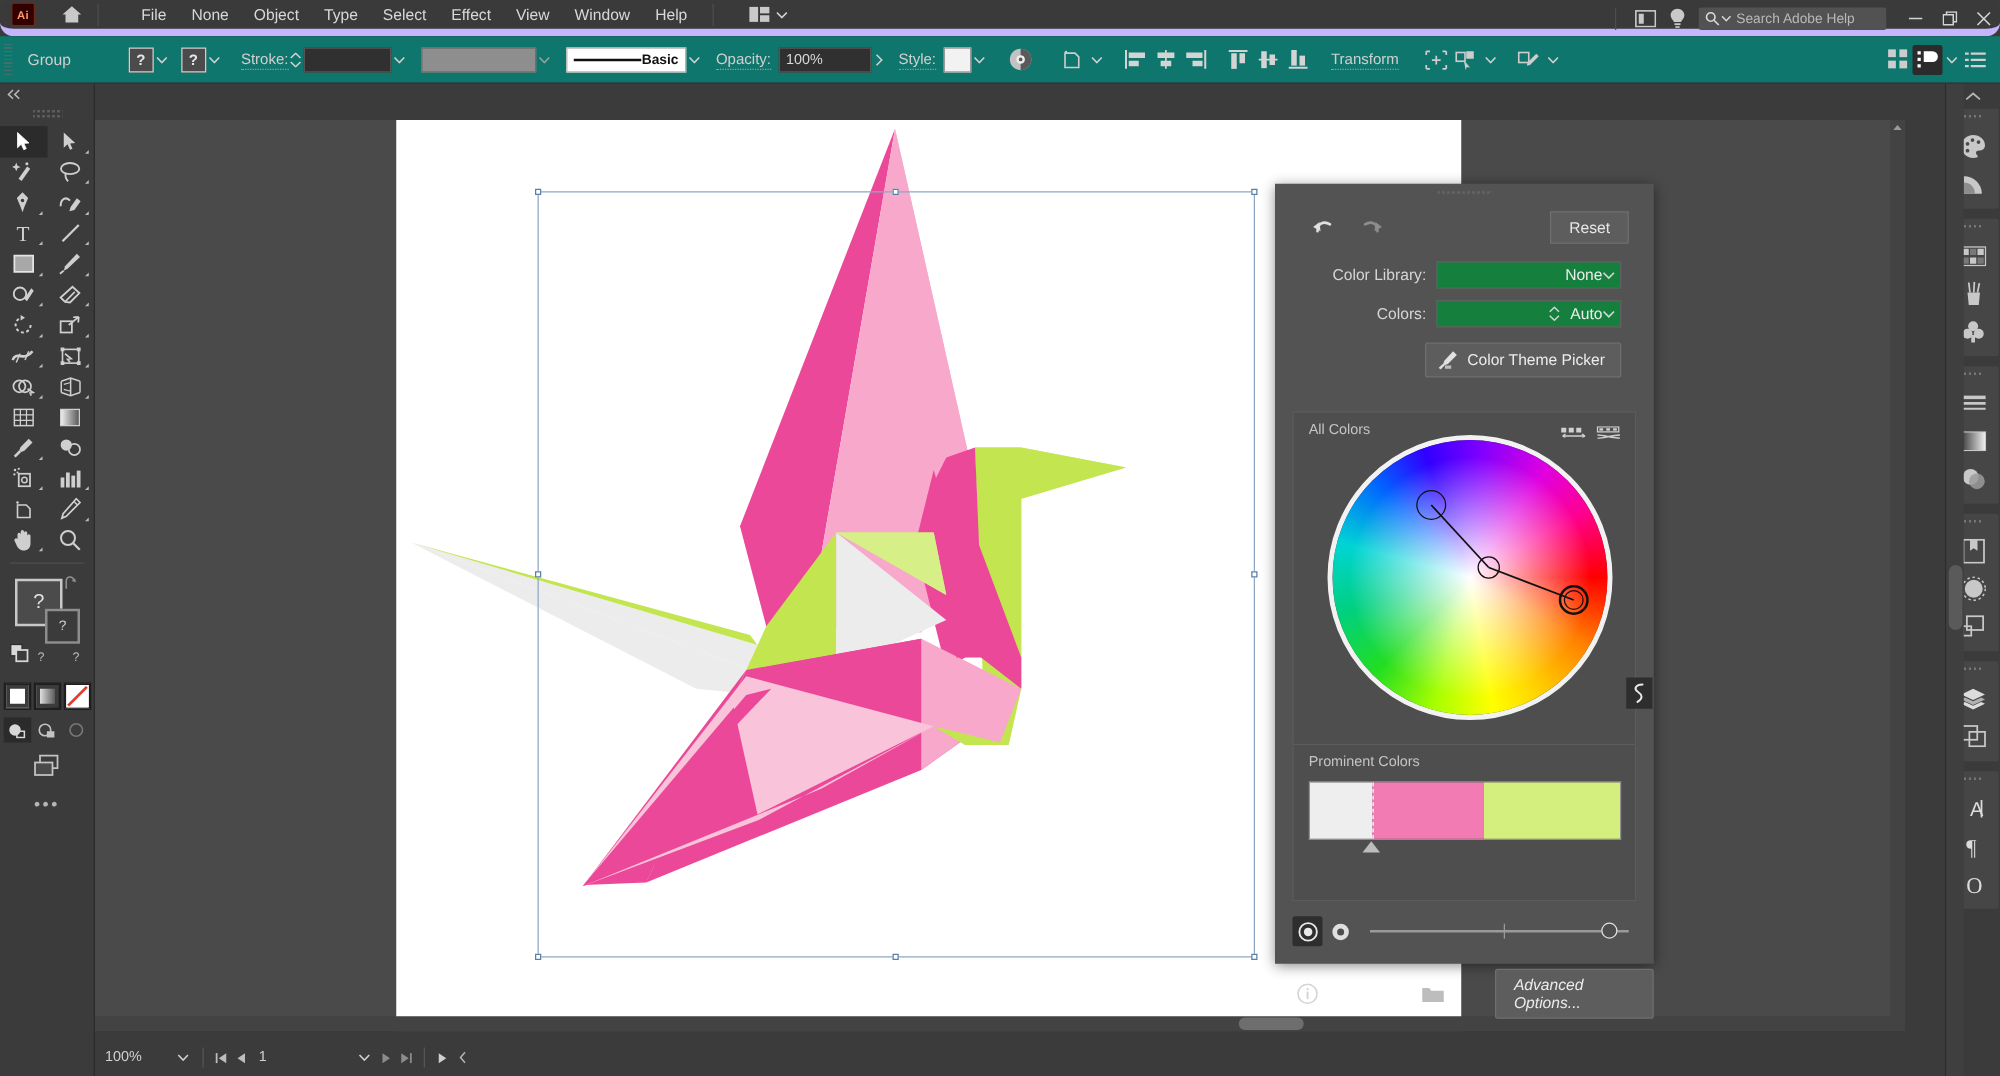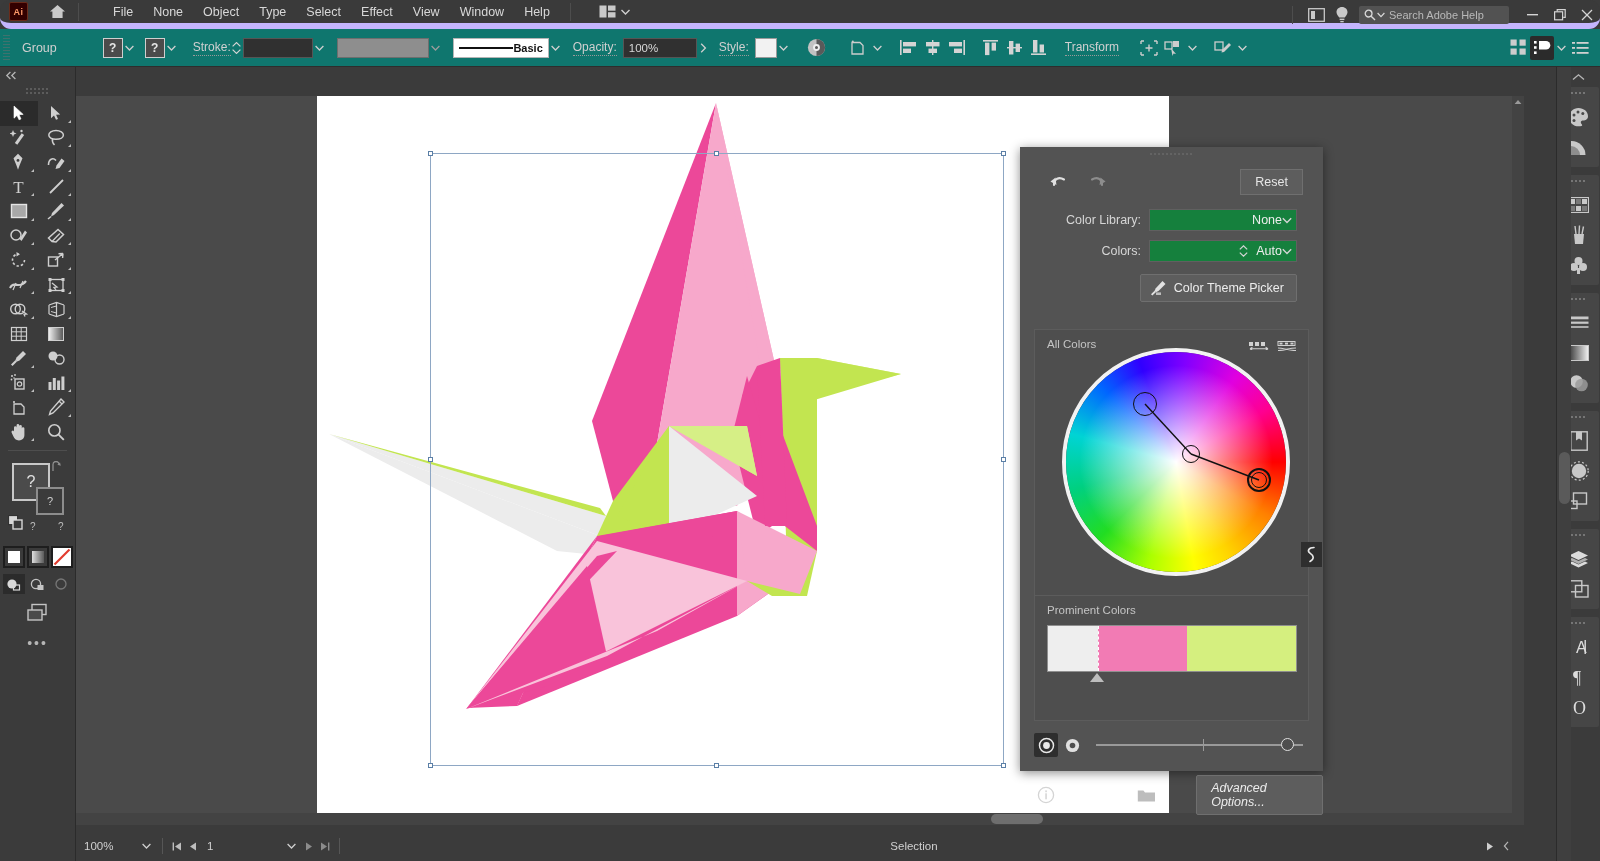--- a/index.html
+++ b/index.html
@@ -949,21 +949,20 @@
             <path d="M1 0.5 L1 8.5 L7 4.5 Z" fill="#8c8c8c"></path>
           </svg>
       </div>
       <div class="nav-btn dim">
         <svg width="10" height="9" viewBox="0 0 10 9">
             <path d="M1 0.5 L1 8.5 L7 4.5 Z" fill="#8c8c8c"></path>
             <rect x="8" y="0.5" width="1.4" height="8" fill="#8c8c8c"></rect>
           </svg>
       </div>
       <div class="sb-sep"></div>
-      <div class="sb-status">Selection</div>
       <div class="nav-btn">
         <svg width="8" height="9" viewBox="0 0 8 9">
             <path d="M1 0.5 L1 8.5 L7 4.5 Z" fill="#cfcfcf"></path>
           </svg>
       </div>
       <div class="nav-btn" style="margin-right:10px">
         <svg width="7" height="10" viewBox="0 0 7 10">
             <path d="M5 0.8 L1.4 5 L5 9.2" stroke="#b5b5b5" stroke-width="1.2" fill="none"></path>
           </svg>
       </div>

